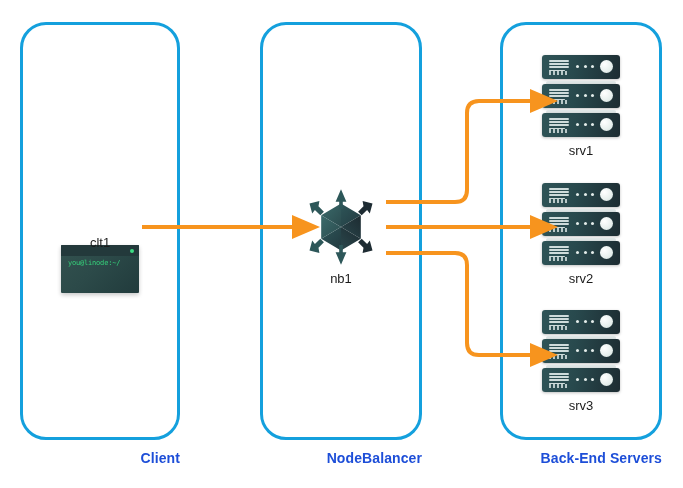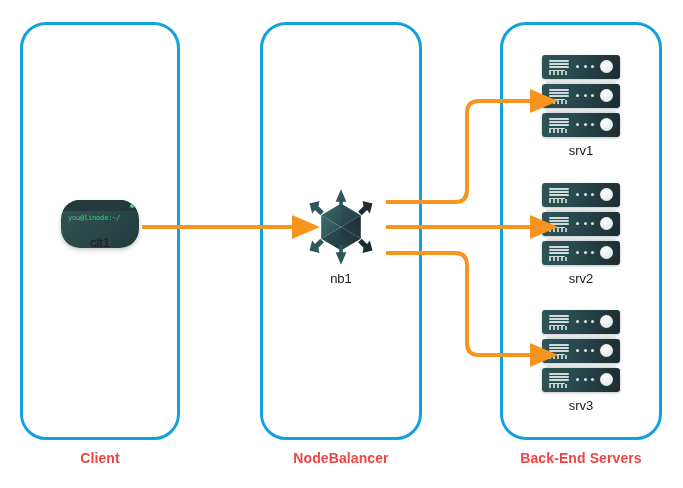--- a/index.html
+++ b/index.html
@@ -23,45 +23,46 @@
   
   .group-box {
     position: absolute;
     box-sizing: border-box;
     border: 3px solid #14a0dd;
     border-radius: 26px;
     background: transparent;
   }
   .group-label {
     position: absolute;
-    text-align: center;
+    text-align: right;
     font-size: 14px;
     font-weight: bold;
-    color: #ef4444;
+    color: #1d4ed8;
     letter-spacing: 0.1px;
     white-space: nowrap;
   }
 
   
   .node-label {
     position: absolute;
     text-align: center;
     font-size: 13px;
     color: #1b1b1b;
     white-space: nowrap;
   }
 
   
   .terminal {
     position: absolute;
     box-sizing: border-box;
-    border-radius: 19px;
+    border-radius: 1px;
     background: linear-gradient(135deg, #33524f 0%, #2c4a49 45%, #213b3c 100%);
     box-shadow: 0 2px 4px rgba(0,0,0,0.22);
     overflow: hidden;
+    margin-top: 45px;
   }
   .terminal-bar {
     position: absolute;
     top: 0; left: 0; right: 0;
     height: 11px;
     background: #23393b;
   }
   .terminal-dot {
     position: absolute;
     top: 4px;

